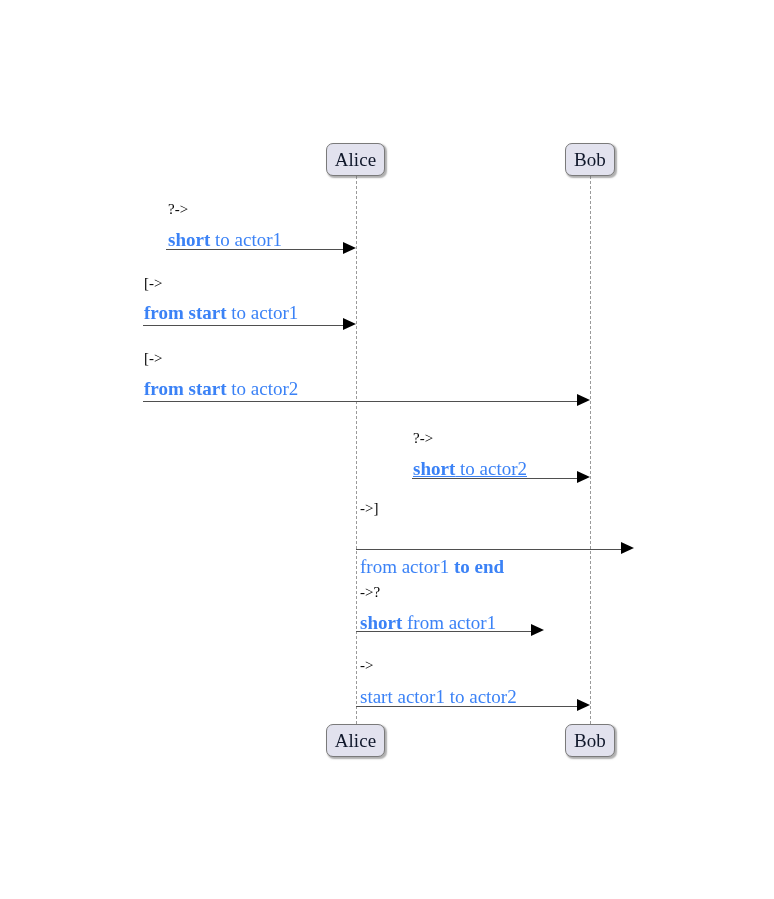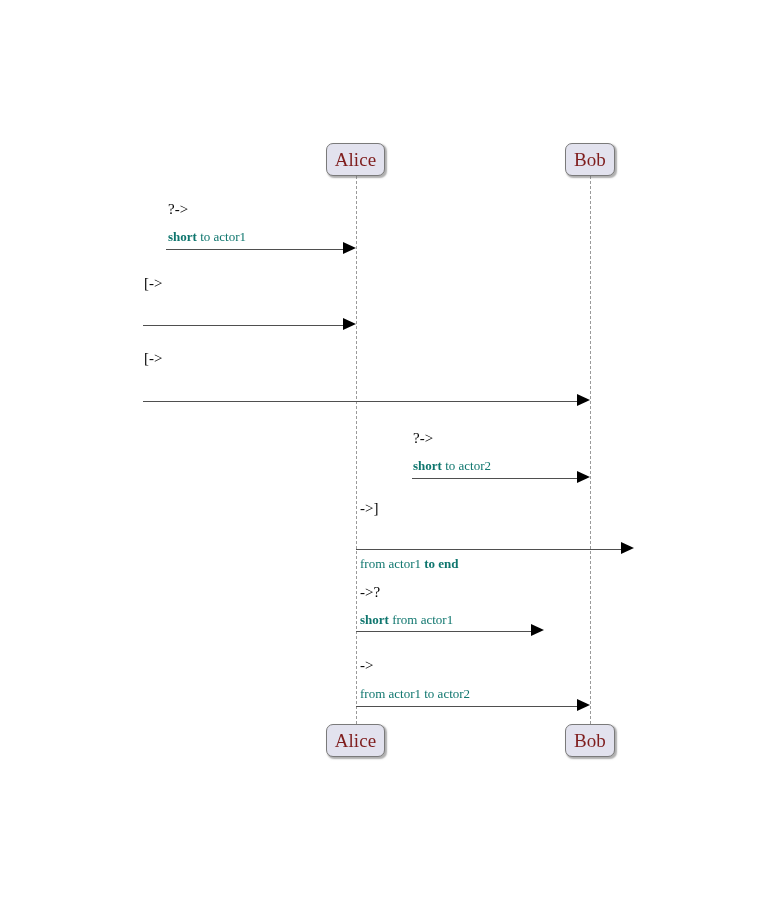--- a/index.html
+++ b/index.html
@@ -24,21 +24,21 @@
   }
 
   
   .actor-box {
     position: absolute;
     box-sizing: border-box;
     background: #E2E2EE;
     border: 1.4px solid #7a7a7a;
     border-radius: 7px;
     box-shadow: 1.5px 1.5px 1.5px rgba(110,110,110,0.55);
-    color: #7f1d1d;
+    color: #0f172a;
     font-family: "Liberation Serif", "DejaVu Serif", serif;
     font-size: 19px;
     line-height: 1;
     display: flex;
     align-items: center;
     justify-content: center;
     letter-spacing: 0.1px;
   }
 
   
@@ -66,56 +66,58 @@
     position: absolute;
     font-family: "Liberation Serif", "DejaVu Serif", serif;
     font-size: 15px;
     color: #000000;
     white-space: nowrap;
     line-height: 1;
   }
   .message-text {
     position: absolute;
     font-family: "Liberation Serif", "DejaVu Serif", serif;
-    font-size: 13px;
-    color: #0f766e;
+    font-size: 19px;
+    color: #3b82f6;
     white-space: nowrap;
     line-height: 1;
   }
   .message-text .b { font-weight: bold; }
 </style>
 </head>
 <body>
 
 <div id="diagram-canvas">
     <div class="lifeline" style="left: 356px; top: 176px; height: 548px; border-left-color: rgb(154, 154, 154);"></div>
     <div class="lifeline" style="left: 590px; top: 176px; height: 548px; border-left-color: rgb(154, 154, 154);"></div>
     <div class="message-note" style="left: 168px; top: 202px;">?-&gt;</div>
     <div class="message-text" style="left: 168px; top: 230px;"><span class="b">short</span><span> to actor1</span></div>
     <div class="message-arrow-line" style="left: 166px; top: 249px; width: 184px; border-top-color: rgb(79, 79, 79);"></div>
     <div class="message-arrow-head" style="left: 343px; top: 242px;"></div>
     <div class="message-note" style="left: 144px; top: 276px;">[-&gt;</div>
+    <div class="message-text" style="left: 144px; top: 303px;"><span class="b">from start</span><span> to actor1</span></div>
     <div class="message-arrow-line" style="left: 143px; top: 325px; width: 207px; border-top-color: rgb(79, 79, 79);"></div>
     <div class="message-arrow-head" style="left: 343px; top: 318px;"></div>
     <div class="message-note" style="left: 144px; top: 351px;">[-&gt;</div>
+    <div class="message-text" style="left: 144px; top: 379px;"><span class="b">from start</span><span> to actor2</span></div>
     <div class="message-arrow-line" style="left: 143px; top: 401px; width: 441px; border-top-color: rgb(79, 79, 79);"></div>
     <div class="message-arrow-head" style="left: 577px; top: 394px;"></div>
     <div class="message-note" style="left: 413px; top: 431px;">?-&gt;</div>
-    <div class="message-text" style="left: 413px; top: 459px;"><span class="b">short</span><span> to actor2</span></div>
+    <div class="message-text" style="left: 413px; top: 459px; text-decoration: underline;"><span class="b">short</span><span> to actor2</span></div>
     <div class="message-arrow-line" style="left: 412px; top: 478px; width: 172px; border-top-color: rgb(79, 79, 79);"></div>
     <div class="message-arrow-head" style="left: 577px; top: 471px;"></div>
     <div class="message-note" style="left: 360px; top: 501px;">-&gt;]</div>
     <div class="message-text" style="left: 360px; top: 557px;"><span>from actor1 </span><span class="b">to end</span></div>
     <div class="message-arrow-line" style="left: 356px; top: 549px; width: 272px; border-top-color: rgb(79, 79, 79);"></div>
     <div class="message-arrow-head" style="left: 621px; top: 542px;"></div>
     <div class="message-note" style="left: 360px; top: 585px;">-&gt;?</div>
     <div class="message-text" style="left: 360px; top: 613px; text-align: right;"><span class="b">short</span><span> from actor1</span></div>
     <div class="message-arrow-line" style="left: 356px; top: 631px; width: 182px; border-top-color: rgb(79, 79, 79);"></div>
     <div class="message-arrow-head" style="left: 531px; top: 624px;"></div>
     <div class="message-note" style="left: 360px; top: 658px;">-&gt;</div>
-    <div class="message-text" style="left: 360px; top: 687px;"><span>from actor1 to actor2</span></div>
+    <div class="message-text" style="left: 360px; top: 687px;"><span>start actor1 to actor2</span></div>
     <div class="message-arrow-line" style="left: 356px; top: 706px; width: 228px; border-top-color: rgb(79, 79, 79);"></div>
     <div class="message-arrow-head" style="left: 577px; top: 699px;"></div>
     <div class="actor-box" style="left: 326px; top: 143px; width: 59px; height: 33px; background: rgb(226, 226, 238); border-color: rgb(122, 122, 122);">Alice</div>
     <div class="actor-box" style="left: 326px; top: 724px; width: 59px; height: 33px; background: rgb(226, 226, 238); border-color: rgb(122, 122, 122);">Alice</div>
     <div class="actor-box" style="left: 565px; top: 143px; width: 50px; height: 33px; background: rgb(226, 226, 238); border-color: rgb(122, 122, 122);">Bob</div>
     <div class="actor-box" style="left: 565px; top: 724px; width: 50px; height: 33px; background: rgb(226, 226, 238); border-color: rgb(122, 122, 122);">Bob</div>
   </div>
 
 </body></html>

